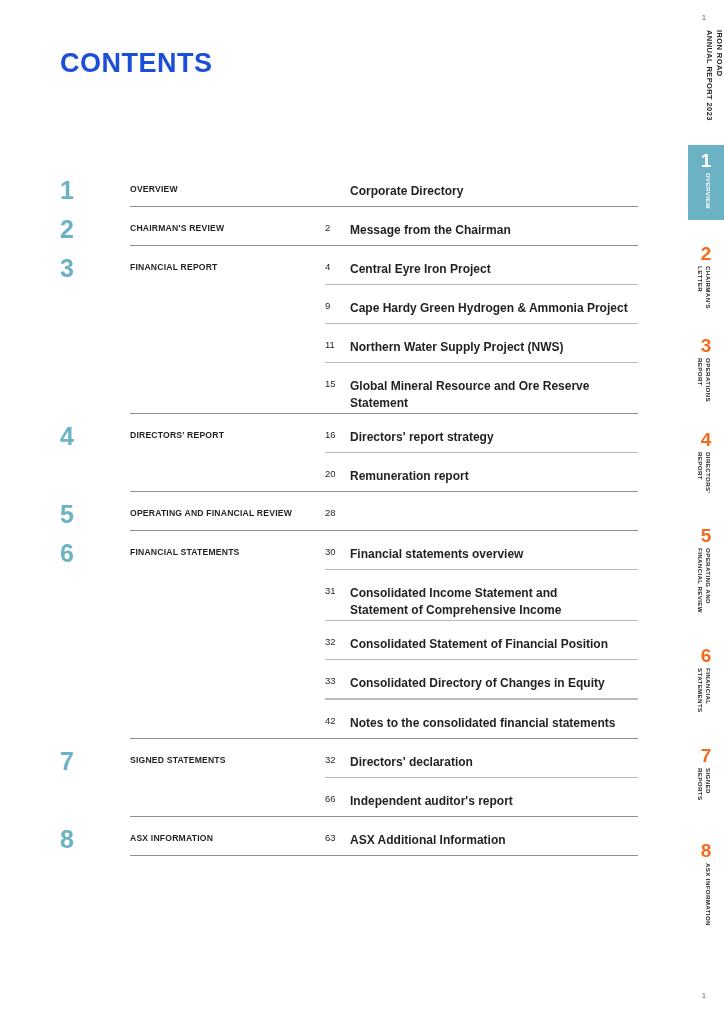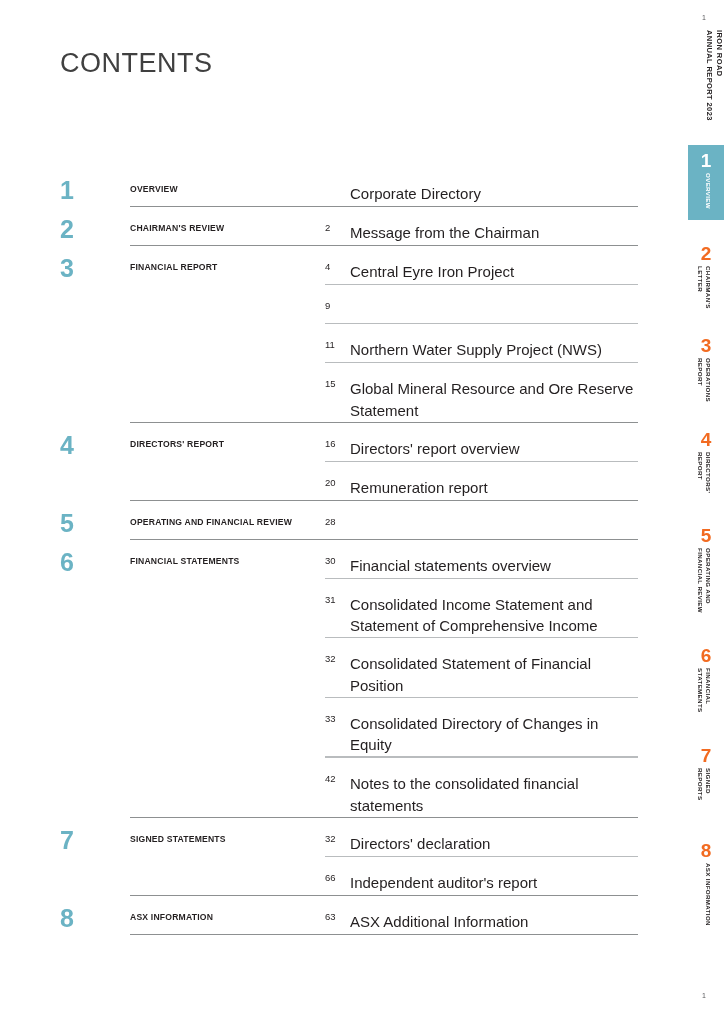--- a/index.html
+++ b/index.html
@@ -15,23 +15,23 @@
     color: #231f20;
     overflow: hidden;
   }
 
   
   #page-title {
     position: absolute;
     left: 60px;
     top: 48px;
     font-size: 27px;
-    font-weight: normal;
+    font-weight: bold;
     letter-spacing: 0.5px;
-    color: #404040;
+    color: #1d4ed8;
     text-align: right;
   }
 
   
   #toc {
     position: absolute;
     left: 60px;
     top: 168px;
     width: 578px;
   }
@@ -80,24 +80,25 @@
     width: 25px;
     flex: 0 0 25px;
     font-size: 9.5px;
     line-height: 1.35;
     padding-top: 15px;
     text-align: left;
     color: #231f20;
   }
   .col-desc {
     flex: 1 1 auto;
-    font-size: 15px;
+    font-size: 12px;
     line-height: 1.45;
     padding-top: 15px;
     color: #231f20;
+    font-weight: bold;
   }
   .col-desc .line2 { display: block; }
 
   
   #sidebar {
     position: absolute;
     right: 0;
     top: 0;
     width: 40px;
     height: 1024px;
@@ -209,20 +210,21 @@
         <div class="col-num">3</div>
         <div class="col-title">FINANCIAL REPORT</div>
         <div class="col-page">4</div>
         <div class="col-desc"><span>Central Eyre Iron Project</span></div>
       </div>
       <div class="rule-right"></div>
       <div class="row">
         <div class="col-num"></div>
         <div class="col-title"></div>
         <div class="col-page">9</div>
+        <div class="col-desc"><span>Cape Hardy Green Hydrogen &amp; Ammonia Project</span></div>
       </div>
       <div class="rule-right"></div>
       <div class="row">
         <div class="col-num"></div>
         <div class="col-title"></div>
         <div class="col-page">11</div>
         <div class="col-desc"><span>Northern Water Supply Project (NWS)</span></div>
       </div>
       <div class="rule-right"></div>
       <div class="row">
@@ -231,21 +233,21 @@
         <div class="col-page">15</div>
         <div class="col-desc"><span>Global Mineral Resource and Ore Reserve Statement</span></div>
       </div>
     </div>
     <div class="sec">
       <div class="rule-full"></div>
       <div class="row">
         <div class="col-num">4</div>
         <div class="col-title">DIRECTORS' REPORT</div>
         <div class="col-page">16</div>
-        <div class="col-desc"><span>Directors' report overview</span></div>
+        <div class="col-desc"><span>Directors' report strategy</span></div>
       </div>
       <div class="rule-right"></div>
       <div class="row">
         <div class="col-num"></div>
         <div class="col-title"></div>
         <div class="col-page">20</div>
         <div class="col-desc"><span>Remuneration report</span></div>
       </div>
     </div>
     <div class="sec">

